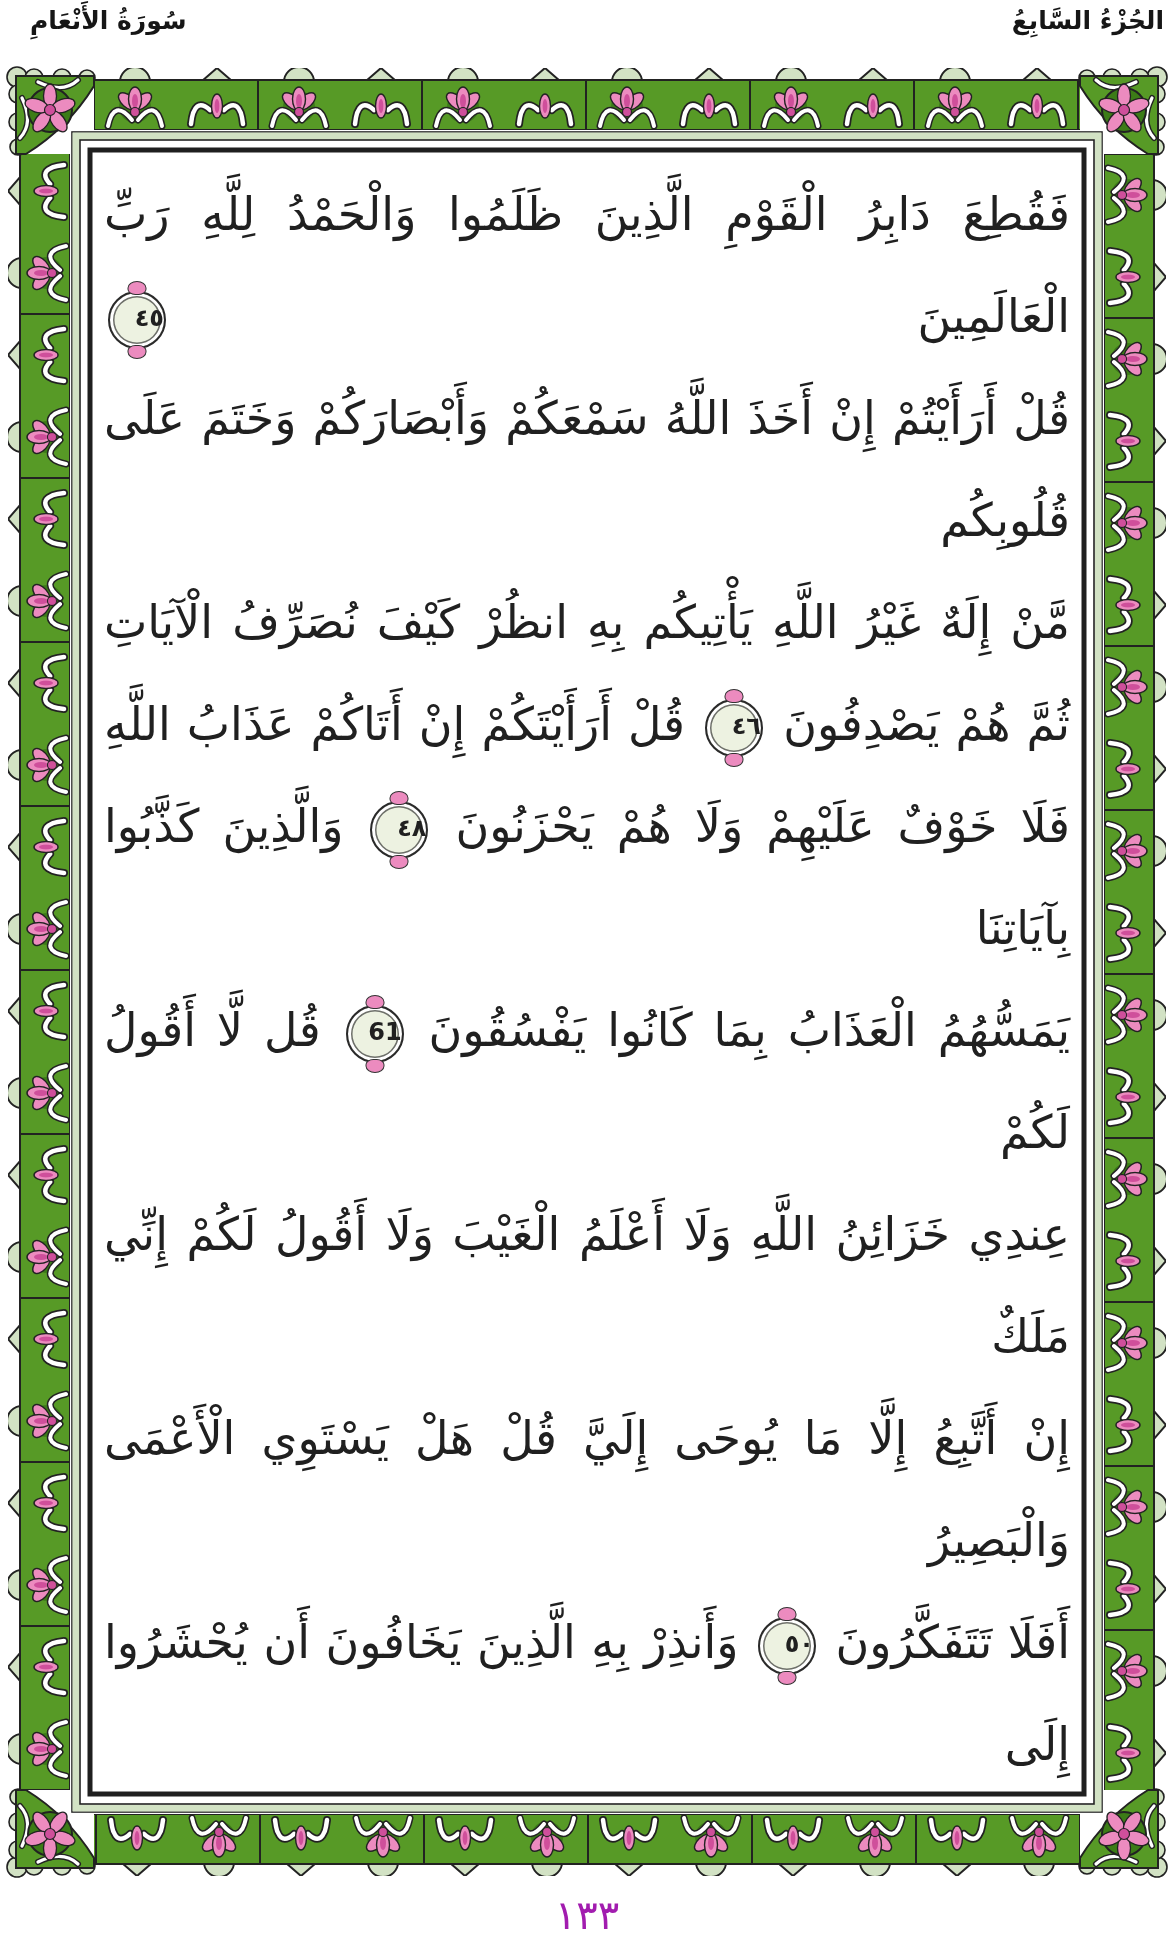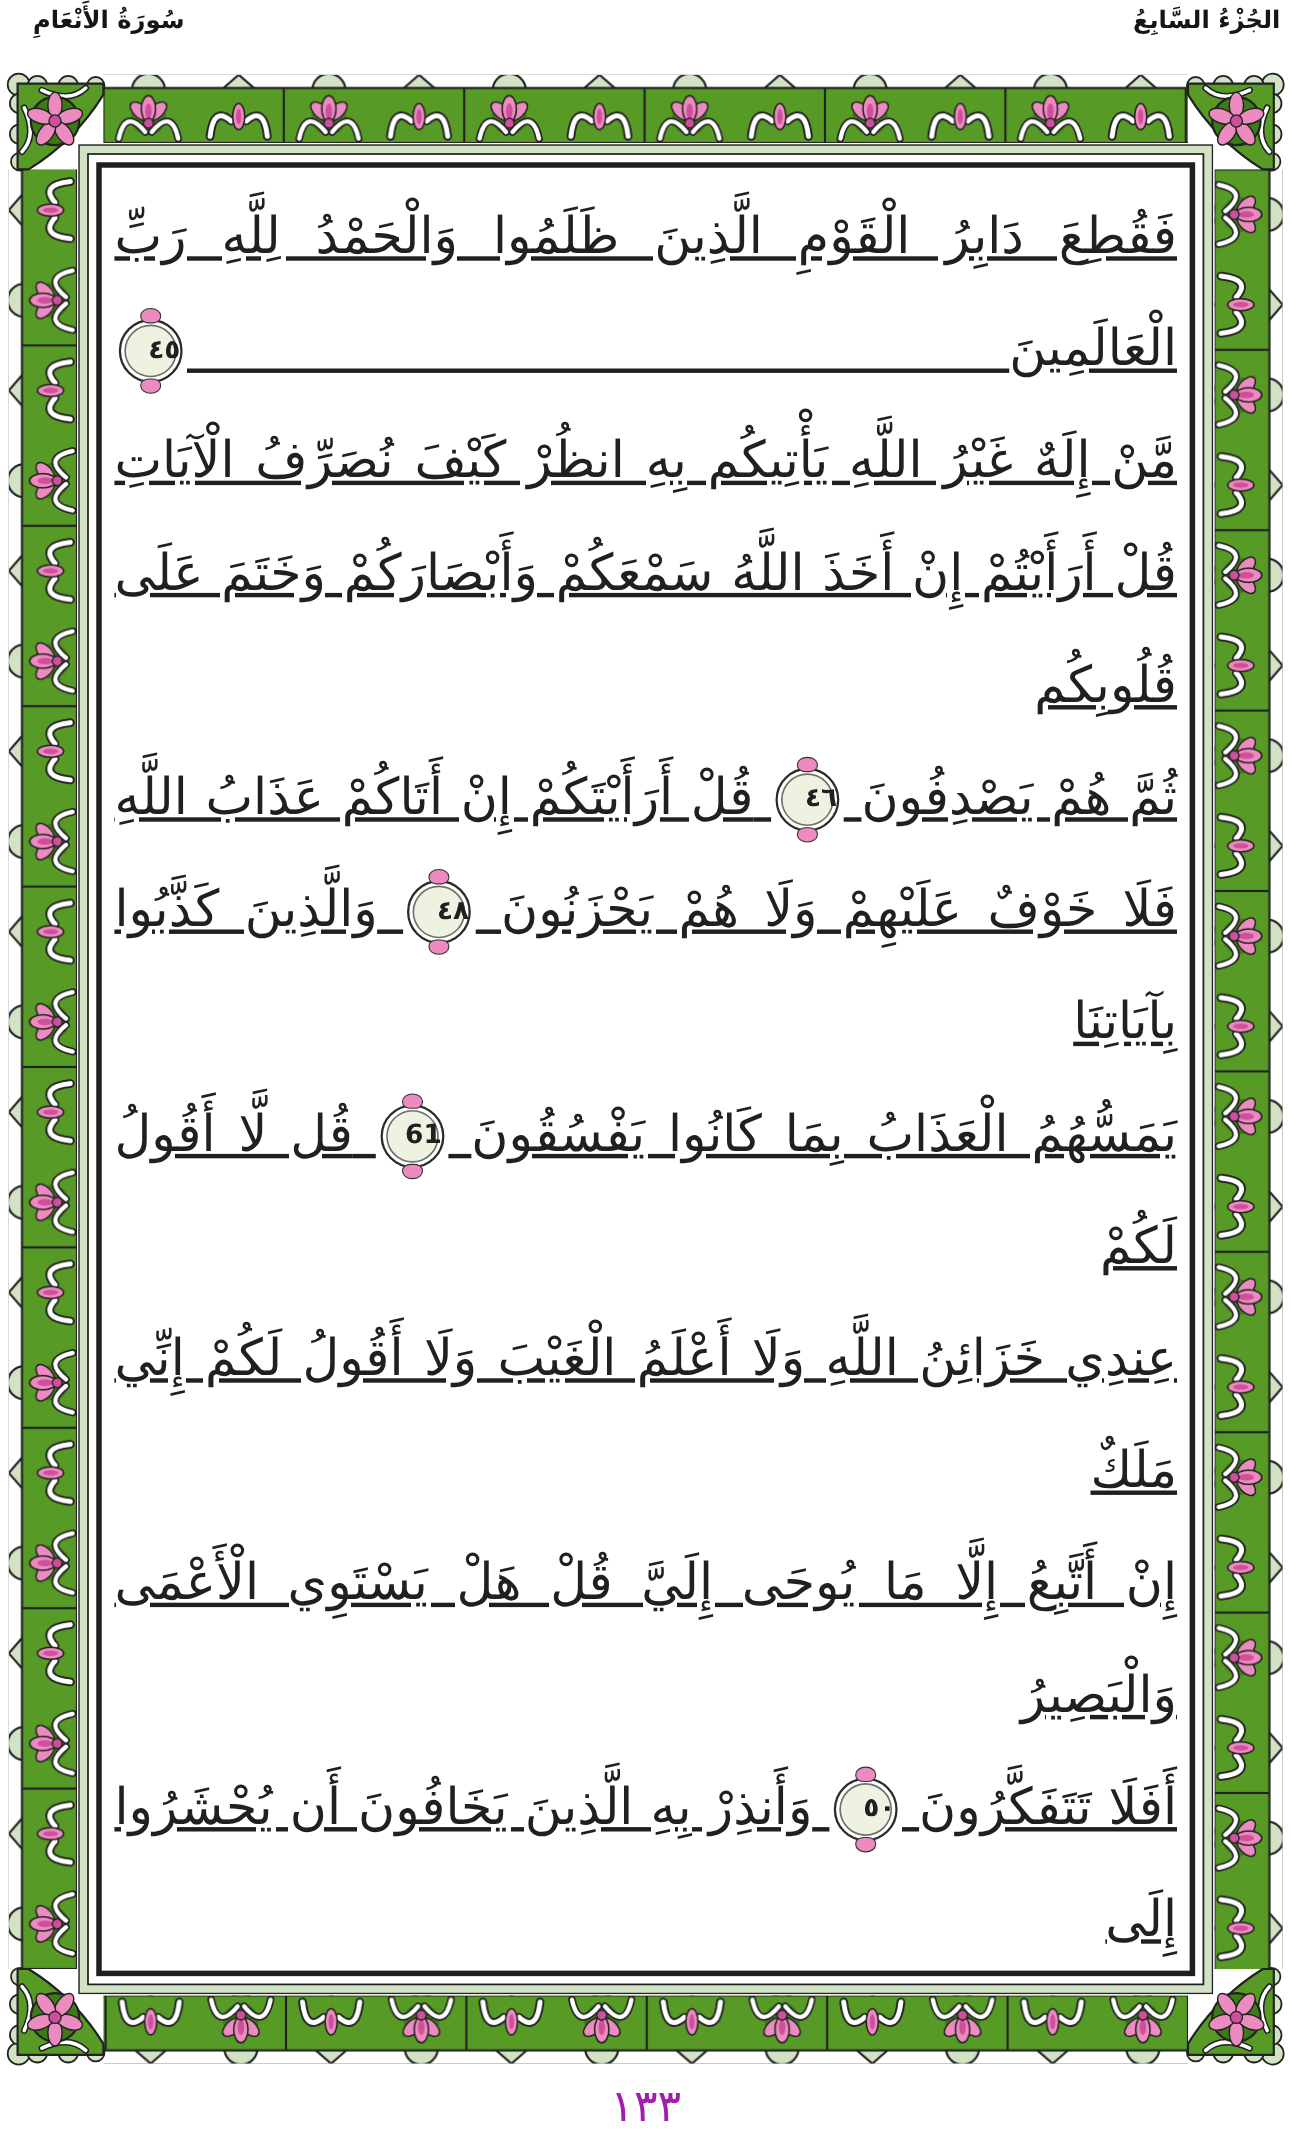--- a/index.html
+++ b/index.html
@@ -10,36 +10,36 @@
     --flower-pink-dark:#cf4f9b;
     --ink:#1f1f1f;
     --marker-fill:#edf2e1;
   }
   html,body{margin:0;padding:0;background:#ffffff;}
   body{width:1174px;height:1944px;position:relative;overflow:hidden;
        font-family:"DejaVu Sans",sans-serif;color:var(--ink);}
   .page{position:absolute;inset:0;}
 
   
-  .hdr{position:absolute;top:6px;height:58px;font-size:22px;font-weight:bold;
+  .hdr{position:absolute;top:6px;height:58px;font-size:25px;font-weight:bold;
        color:#161616;white-space:nowrap;}
   .hdr.right{right:10px;}
   .hdr.left{left:30px;}
 
   
   svg.frame{position:absolute;left:0;top:0;}
   .f-green{fill:var(--border-green);}
   .f-dgreen{fill:var(--border-green-dark);}
   .f-pale{fill:var(--border-green-pale);}
   .f-pink{fill:var(--flower-pink);}
   .f-dpink{fill:var(--flower-pink-dark);}
 
   
   .qbody{position:absolute;left:104px;top:163px;width:966px;height:1618px;
-         display:flex;flex-direction:column;justify-content:space-between;text-decoration:underline;}
+         display:flex;flex-direction:column;justify-content:space-between;}
   .qline{direction:rtl;text-align:justify;text-align-last:justify;
          font-size:46px;line-height:102px;color:#202020;
          font-family:"DejaVu Sans",sans-serif;}
   .qtext{white-space:normal;}
 
   
   .vmark{display:inline-block;position:relative;width:54px;height:54px;
          border-radius:50%;background:var(--marker-fill);
          border:2.5px solid #2a2a2a;
          box-shadow:inset 0 0 0 3px #ffffff, inset 0 0 0 4.5px rgba(42,42,42,.65);
@@ -153,22 +153,22 @@
     <rect x="90" y="150" width="994" height="1644" fill="none" stroke="var(--ink)" stroke-width="5"></rect>
 
     <use href="#cornerTile" transform="translate(8,68)"></use>
     <use href="#cornerTile" transform="translate(1166,68) scale(-1,1)"></use>
     <use href="#cornerTile" transform="translate(8,1876) scale(1,-1)"></use>
     <use href="#cornerTile" transform="translate(1166,1876) scale(-1,-1)"></use>
   </svg>
 
   <div class="qbody">
       <div class="qline"><span class="qtext">فَقُطِعَ دَابِرُ الْقَوْمِ الَّذِينَ ظَلَمُوا وَالْحَمْدُ لِلَّهِ رَبِّ الْعَالَمِينَ</span> <span class="vmark">٤٥</span> </div>
+      <div class="qline"><span class="qtext">قُلْ أَرَأَيْتُمْ إِنْ أَخَذَ اللَّهُ سَمْعَكُمْ وَأَبْصَارَكُمْ وَخَتَمَ عَلَى قُلُوبِكُم</span> </div>
       <div class="qline"><span class="qtext">مَّنْ إِلَهٌ غَيْرُ اللَّهِ يَأْتِيكُم بِهِ انظُرْ كَيْفَ نُصَرِّفُ الْآيَاتِ</span> </div>
-      <div class="qline"><span class="qtext">قُلْ أَرَأَيْتُمْ إِنْ أَخَذَ اللَّهُ سَمْعَكُمْ وَأَبْصَارَكُمْ وَخَتَمَ عَلَى قُلُوبِكُم</span> </div>
       <div class="qline"><span class="qtext">ثُمَّ هُمْ يَصْدِفُونَ</span> <span class="vmark">٤٦</span> <span class="qtext">قُلْ أَرَأَيْتَكُمْ إِنْ أَتَاكُمْ عَذَابُ اللَّهِ</span> </div>
       <div class="qline"><span class="qtext">فَلَا خَوْفٌ عَلَيْهِمْ وَلَا هُمْ يَحْزَنُونَ</span> <span class="vmark">٤٨</span> <span class="qtext">وَالَّذِينَ كَذَّبُوا بِآيَاتِنَا</span> </div>
       <div class="qline"><span class="qtext">يَمَسُّهُمُ الْعَذَابُ بِمَا كَانُوا يَفْسُقُونَ</span> <span class="vmark">61</span> <span class="qtext">قُل لَّا أَقُولُ لَكُمْ</span> </div>
       <div class="qline"><span class="qtext">عِندِي خَزَائِنُ اللَّهِ وَلَا أَعْلَمُ الْغَيْبَ وَلَا أَقُولُ لَكُمْ إِنِّي مَلَكٌ</span> </div>
       <div class="qline"><span class="qtext">إِنْ أَتَّبِعُ إِلَّا مَا يُوحَى إِلَيَّ قُلْ هَلْ يَسْتَوِي الْأَعْمَى وَالْبَصِيرُ</span> </div>
       <div class="qline"><span class="qtext">أَفَلَا تَتَفَكَّرُونَ</span> <span class="vmark">٥٠</span> <span class="qtext">وَأَنذِرْ بِهِ الَّذِينَ يَخَافُونَ أَن يُحْشَرُوا إِلَى</span> </div>
     </div>
 
   <div class="pageno">١٣٣</div>
 </div>

